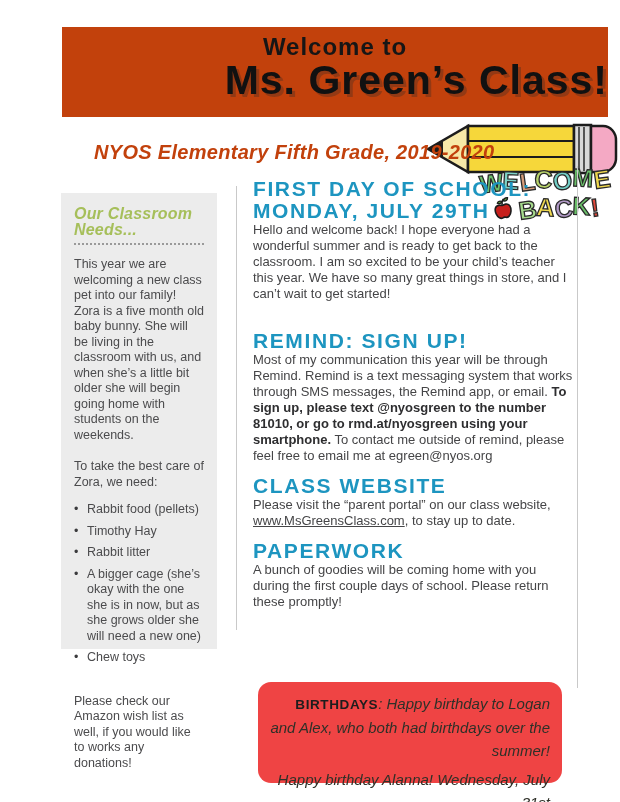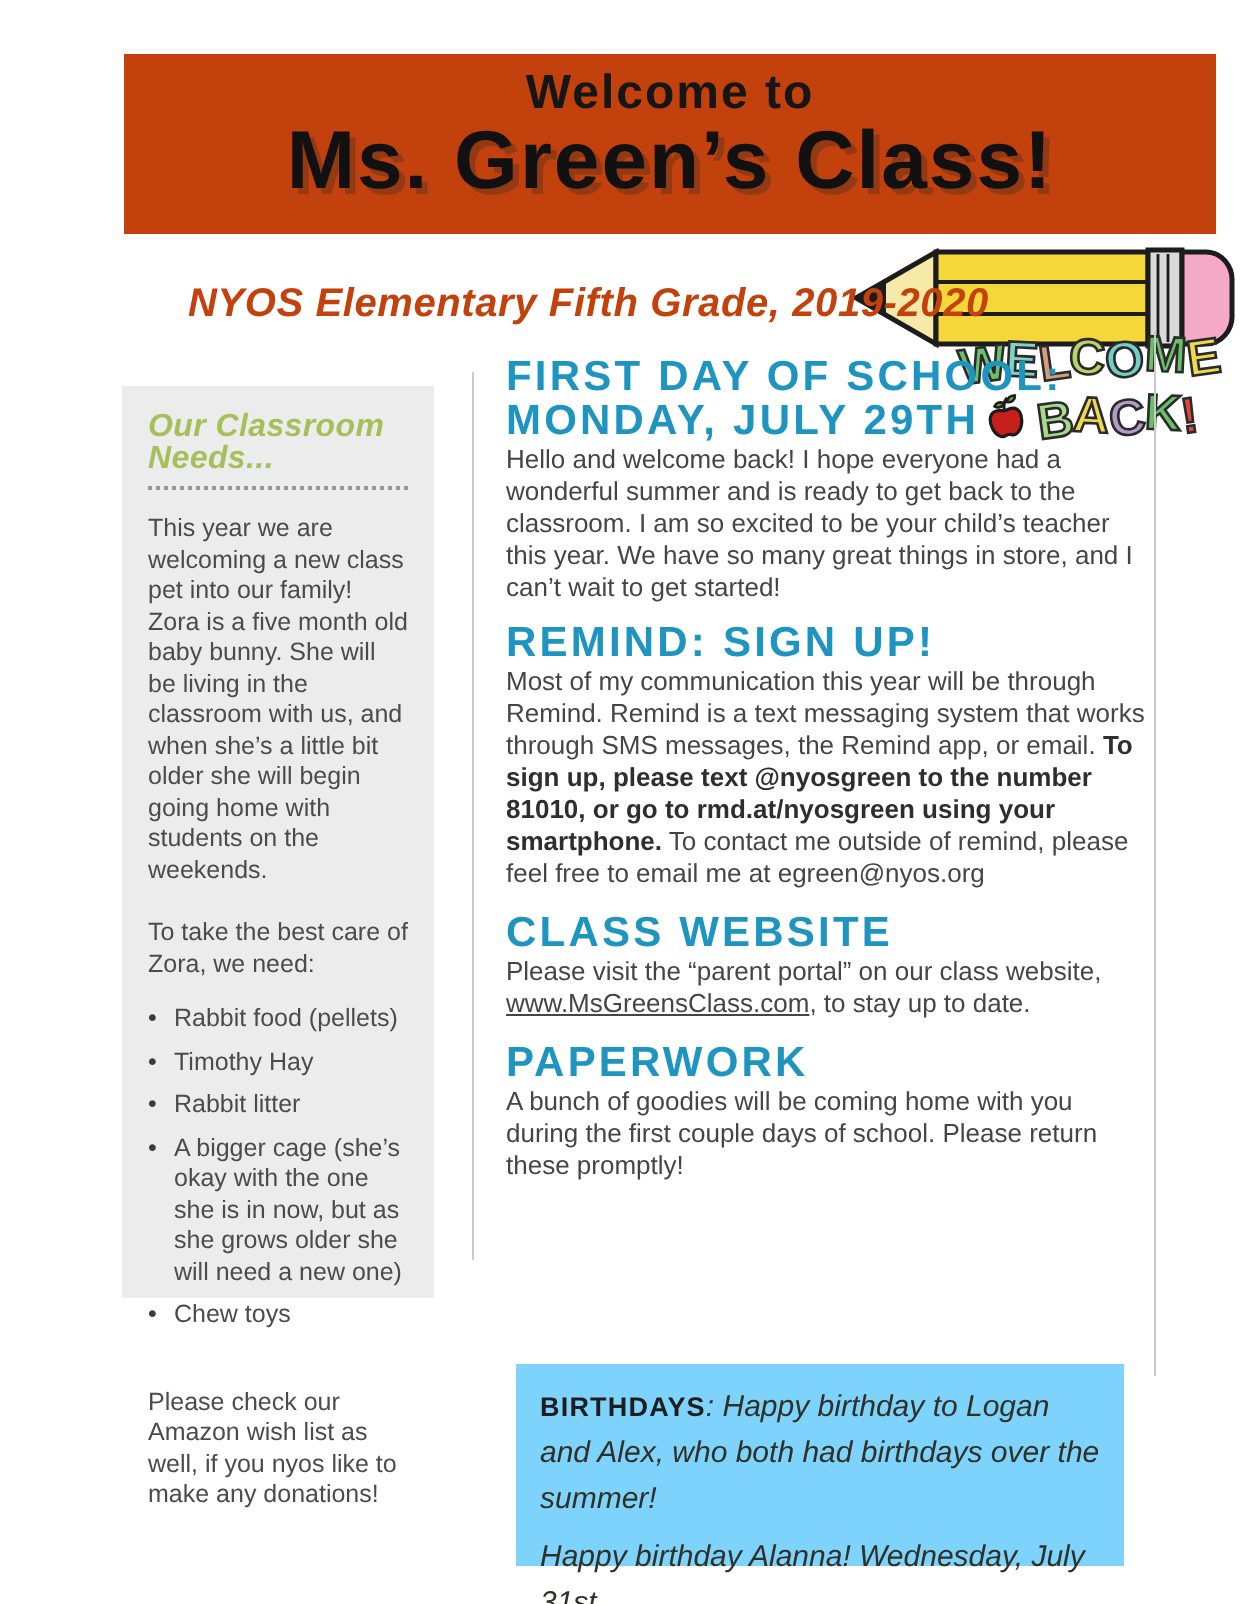--- a/index.html
+++ b/index.html
@@ -16,20 +16,21 @@
     position: absolute; left: 62px; top: 27px; width: 546px; height: 90px;
     background: #c2410c; text-align: center; padding-top: 6px;
   }
   .banner-line1 {
     font-size: 24px; font-weight: bold; color: #161616; letter-spacing: 1px;
   }
   .banner-line2 {
     font-size: 41px; font-weight: bold; color: #111; letter-spacing: 1px;
     margin-top: -4px;
     text-shadow: 3px 3px 0 rgba(40,40,40,0.30);
+    text-align: right;
   }
   .subtitle {
     position: absolute; left: 62px; top: 141px;
     font-size: 20px; font-weight: bold; color: #c2410c; letter-spacing: 0.3px;
     font-style: italic;
     margin-left: 32px;
   }
   .pencil { position: absolute; left: 426px; top: 118px; }
   
   .welcome-back {
@@ -78,34 +79,34 @@
   .main {
     position: absolute; left: 253px; top: 178px; width: 322px;
     font-size: 13px; line-height: 16px; color: #454547;
   }
   .main h2 {
     color: #1d95c0; font-size: 21px; line-height: 22px;
     letter-spacing: 1.6px; font-weight: bold;
   }
   .main p { margin: 0; }
   .m-p1 { margin-top: 26px; }
-  .m-h2 { margin-top: 9px; }
+  .m-h2 { margin-top: 28px; }
   .m-p2 { margin-top: 11px; }
   .m-h3 { margin-top: 11px; }
   .m-p3 { margin-top: 10px; }
   .m-h4 { margin-top: 11px; }
   .m-p4 { margin-top: 10px; }
   .bold { font-weight: bold; color: #2e2e30; }
   .body-link { color: #454547; text-decoration: underline; }
   
   .birthday-box {
     position: absolute; left: 258px; top: 682px; width: 304px; height: 101px;
-    background: #7dd3fc; padding: 10px 12px 0 12px;
-    text-align: left; color: #2f3028;
-    font-size: 15px; line-height: 23px; font-style: italic;
+    background: #ef4444; padding: 10px 12px 0 12px;
+    text-align: right; color: #2f3028;
+    font-size: 15px; line-height: 23px; font-style: italic; border-radius: 13px;
   }
   .bday-label {
     font-style: normal; font-weight: bold; font-size: 13.5px;
     letter-spacing: 0.6px; color: #1d1d1d;
   }
   .bday-line2 { margin-top: 6px; }
 </style>
 </head>
 <body>
 
@@ -167,21 +168,21 @@
   <div class="sidebar-dots"></div>
   <p>This year we are welcoming a new class pet into our family! Zora is a five month old baby bunny. She will be living in the classroom with us, and when she’s a little bit older she will begin going home with students on the weekends.</p>
   <p class="sb-care">To take the best care of Zora, we need:</p>
   <ul>
     <li>Rabbit food (pellets)</li>
     <li>Timothy Hay</li>
     <li>Rabbit litter</li>
     <li>A bigger cage (she’s okay with the one she is in now, but as she grows older she will need a new one)</li>
     <li>Chew toys</li>
   </ul>
-  <p class="sb-donate">Please check our Amazon wish list as well, if you nyos like to make any donations!</p>
+  <p class="sb-donate">Please check our Amazon wish list as well, if you would like to works any donations!</p>
 </div>
 
 <div class="main">
   <h2><span>FIRST DAY OF SCHOOL:</span><br>
     <span>MONDAY, JULY 29TH</span></h2>
   <p class="m-p1">Hello and welcome back! I hope everyone had a wonderful summer and is ready to get back to the classroom. I am so excited to be your child’s teacher this year. We have so many great things in store, and I can’t wait to get started!</p>
 
   <h2 class="m-h2">REMIND: SIGN UP!</h2>
   <p class="m-p2"><span>Most of my communication this year will be through Remind. Remind is a text messaging system that works through SMS messages, the Remind app, or email. </span><span class="bold">To sign up, please text @nyosgreen to the number 81010, or go to rmd.at/nyosgreen using your smartphone.</span><span> To contact me outside of remind, please feel free to email me at egreen@nyos.org</span></p>
 

